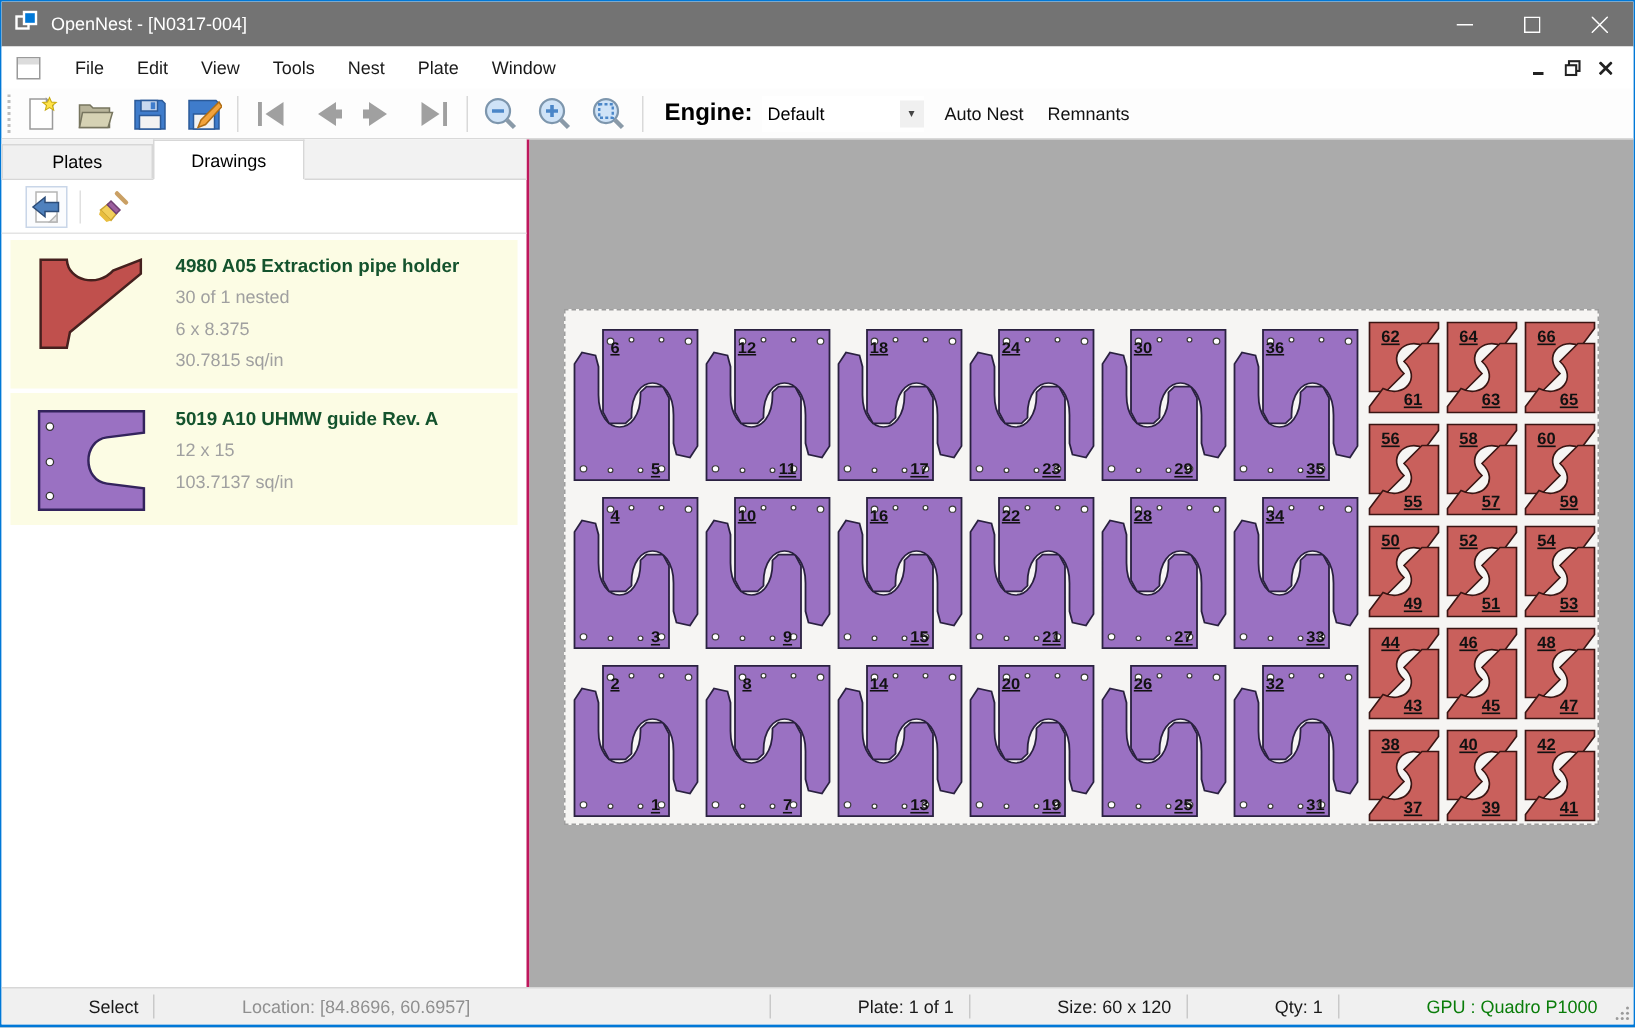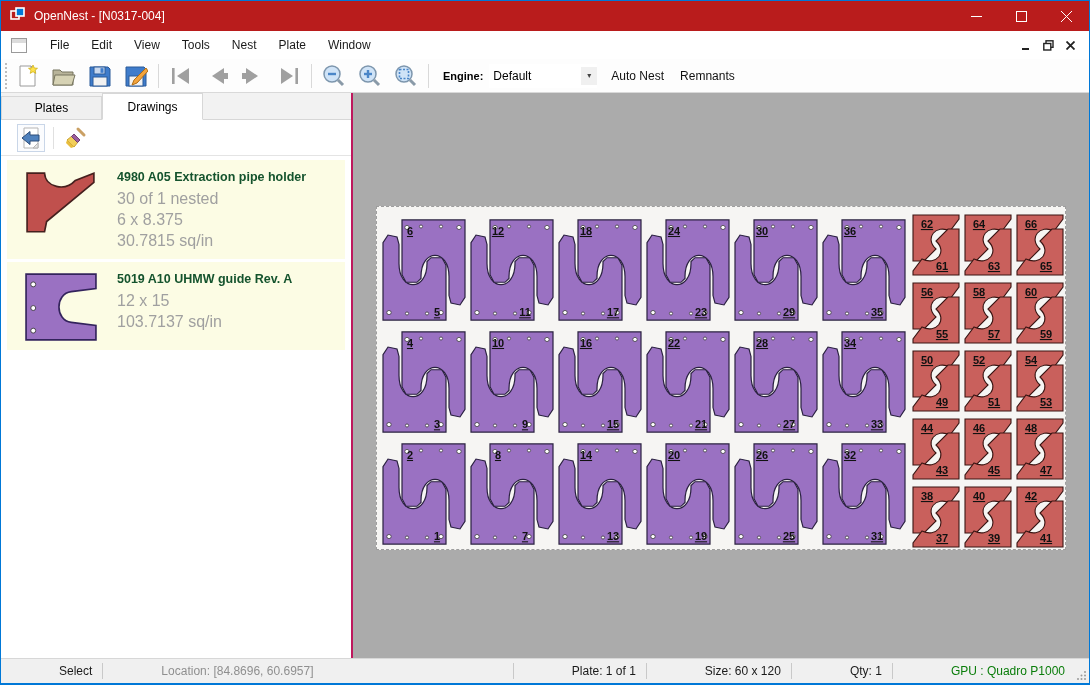--- a/index.html
+++ b/index.html
@@ -1,41 +1,41 @@
 <!DOCTYPE html>
 <html><head>
 <meta charset="utf-8">
 <style>
   * { margin:0; padding:0; box-sizing:border-box; }
   html,body { width:1090px; height:685px; font-family:"Liberation Sans", sans-serif; }
   .window { width:1090px; height:685px; border:1px solid #0078D7; border-bottom:2px solid #0078D7;
             display:flex; flex-direction:column; background:#fff; overflow:hidden; }
 
   
-  .titlebar { height:30px; background:#b91c1c; display:flex; align-items:center; flex:0 0 auto; }
+  .titlebar { height:30px; background:#737373; display:flex; align-items:center; flex:0 0 auto; }
   .titlebar .app-icon { margin:0 8px 0 9px; }
   .titlebar .title { color:#fff; font-size:12px; }
   .titlebar .spacer { flex:1; }
   .cap-btn { width:45px; height:30px; display:flex; align-items:center; justify-content:center; }
 
   
   .menubar { height:28px; background:#fff; display:flex; align-items:center; flex:0 0 auto; }
   .mdi-doc-icon { width:16px; height:15px; border:1px solid #9a9a9a; background:#fff; margin:0 12px 0 10px; position:relative; }
   .mdi-doc-icon::before { content:""; position:absolute; left:0; right:0; top:0; height:4px; background:#dcdcdc; }
   .menu-item { font-size:12px; color:#1a1a1a; padding:5px 11px; cursor:default; }
   .menubar .spacer { flex:1; }
   .mdi-controls { display:flex; align-items:center; margin-right:8px; }
   .mdi-btn { width:22px; height:20px; display:flex; align-items:center; justify-content:center; }
 
   
   .toolbar { height:34px; background:#fdfdfd; border-bottom:1px solid #d9d9d9; display:flex; align-items:center; flex:0 0 auto; }
   .grip { width:7px; height:26px; margin-left:2px; background:repeating-linear-gradient(to bottom,#bdbdbd 0 2px,transparent 2px 4px); background-size:2px 100%; background-position:2px 0; background-repeat:no-repeat; }
   .tb-btn { width:36px; height:30px; display:flex; align-items:center; justify-content:center; }
   .tb-sep { width:1px; height:24px; background:#d9d9d9; margin:0 4px; }
-  .engine-label { font-weight:bold; font-size:11px; margin:0 6px 0 10px; }
+  .engine-label { font-weight:bold; font-size:16px; margin:0 6px 0 10px; }
   .engine-combo { display:flex; align-items:center; width:108px; height:24px; background:#fff; }
   .engine-value { flex:1; font-size:12px; padding-left:4px; }
   .combo-arrow { width:16px; height:18px; background:#f0f0f0; display:flex; align-items:center; justify-content:center; font-size:8px; color:#444; }
   .tb-text-btn { font-size:12px; color:#111; padding:6px 8px; }
 
   
   .main { flex:1; display:flex; min-height:0; }
 
   
   .sidebar { width:352px; background:#fff; display:flex; flex-direction:column; border-right:2px solid #be185d; }
@@ -44,21 +44,21 @@
   .tab.active { background:#fff; height:27px; padding-top:6px; margin-bottom:-1px; border-bottom:1px solid #fff; }
   .sb-toolbar { height:36px; display:flex; align-items:center; border-bottom:1px solid #e4e4e4; padding-left:16px; }
   .sb-btn { width:28px; height:28px; display:flex; align-items:center; justify-content:center; }
   .sb-btn.boxed { border:1px solid #c9d6e8; background:#fbfcfe; }
   .sb-sep { width:1px; height:22px; background:#e0e0e0; margin:0 8px; }
   .drawing-list { padding:4px 6px; }
   .drawing-item { background:#fcfce4; display:flex; margin-bottom:3px; padding:8px 6px; }
   .thumb-box { width:96px; display:flex; align-items:flex-start; justify-content:center; flex:0 0 auto; padding-top:2px; }
   .drawing-text { flex:1; padding-left:8px; }
   .drawing-title { font-size:12.5px; font-weight:bold; color:#14532d; padding:2px 0 4px; }
-  .drawing-detail { font-size:16px; color:#a0a0a0; line-height:21px; }
+  .drawing-detail { font-size:12px; color:#a0a0a0; line-height:21px; }
 
   
   .canvas { flex:1; background:#ababab; position:relative; overflow:hidden; }
   .plate { position:absolute; left:23px; top:113px; width:690px; height:344px;
            background:#f6f5f3; border:1px dashed #9e9e9e; }
   .cell { position:absolute; overflow:visible; }
   .cell text { font:bold 11px "Liberation Sans", sans-serif; fill:#111; text-decoration:underline; text-anchor:middle; }
   #ppart path { fill:#9a71c2; stroke:#2a2140; stroke-width:1.2; }
   #ppart circle { fill:#fff; stroke:#3a3a3a; stroke-width:0.8; }
   #rpart path { fill:#c9605c; stroke:#3a1513; stroke-width:1.1; }

